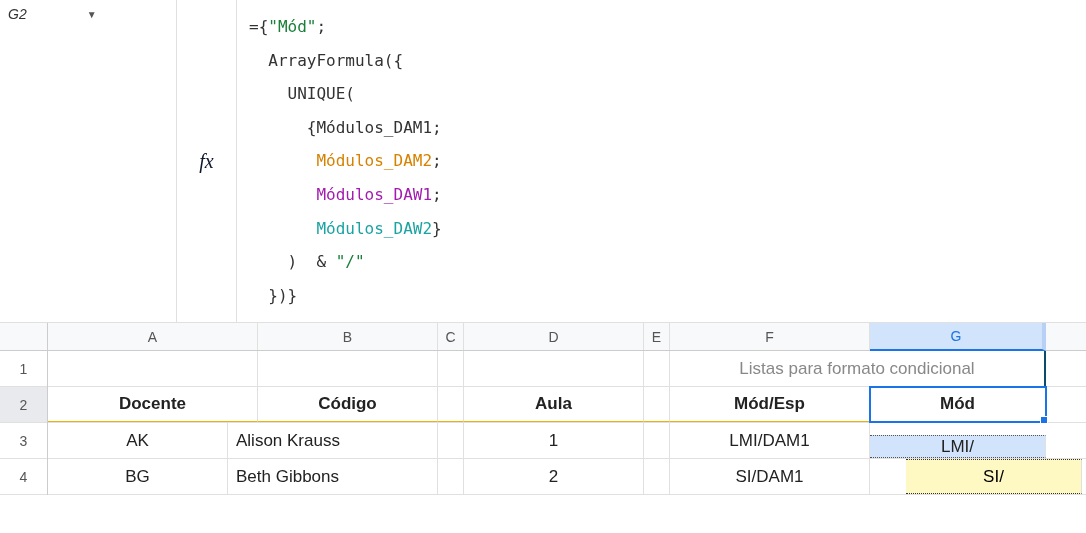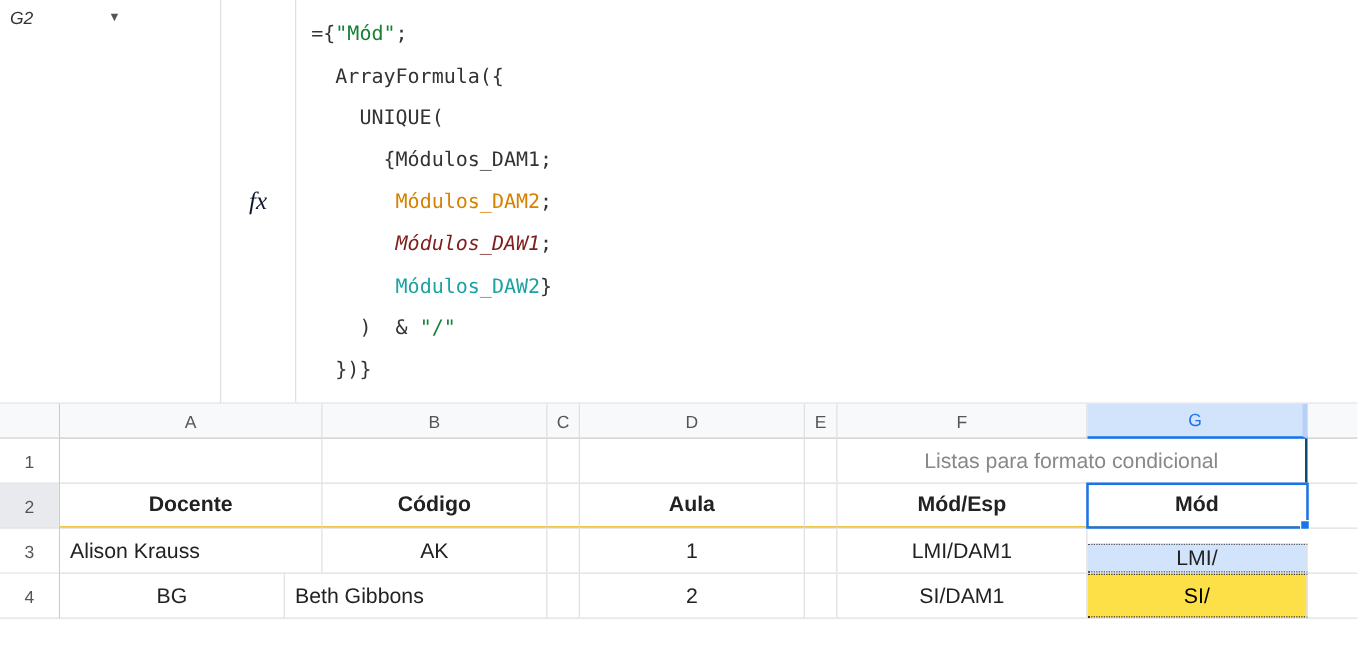--- a/index.html
+++ b/index.html
@@ -53,21 +53,21 @@
     flex: 1;
     padding: 10px 12px;
     font-family: 'Consolas', 'Menlo', monospace;
     font-size: 16px;
     line-height: 2.1;
     white-space: pre;
     color: #333;
   }
   .tk-str { color: #188038; }
   .tk-orange { color: #d68200; }
-  .tk-purple { color: #7f1d1d; font-style: italic; }
+  .tk-purple { color: #a21caf; }
   .tk-cyan { color: #1ba3a3; text-align: center; }
 
   
   .grid-wrap { display: flex; }
   .row-gutter {
     width: 48px;
     border-right: 1px solid #ccc;
   }
   .corner {
     height: 28px;
@@ -148,24 +148,25 @@
     background: #1a73e8;
     border: 1px solid #fff;
   }
   .g-highlighted-1 {
     background: #d2e3fc;
     border-top: 1px dotted #555;
     border-bottom: 1px dotted #555;
     margin-top: 12px;
   }
   .g-highlighted-2 {
-    background: #fde047;
+    background: #fef9c3;
     border-top: 1px dotted #333;
     border-bottom: 1px dotted #333;
     color: #000;
+    margin-left: 36px;
   }
   .row2-border .cell { border-bottom: 1px solid #eab308; }
 </style>
 </head>
 <body>
 
 <div class="formula-area">
   <div class="name-box-col">
     <div class="name-box">
       <span>G2</span>
@@ -216,22 +217,22 @@
       <div class="cell cA center bold">Docente</div>
       <div class="cell cB center bold">Código</div>
       <div class="cell cC"></div>
       <div class="cell cD center bold">Aula</div>
       <div class="cell cE"></div>
       <div class="cell cF center bold">Mód/Esp</div>
       <div class="cell cG center bold sel-cell">Mód</div>
     </div>
 
     <div class="data-row">
+      <div class="cell cB center">AK</div>
       <div class="cell cA">Alison Krauss</div>
-      <div class="cell cB center">AK</div>
       <div class="cell cC"></div>
       <div class="cell cD center">1</div>
       <div class="cell cE"></div>
       <div class="cell cF center">LMI/DAM1</div>
       <div class="cell cG center g-highlighted-1">LMI/</div>
     </div>
 
     <div class="data-row">
       <div class="cell cB center">BG</div>
       <div class="cell cA">Beth Gibbons</div>

